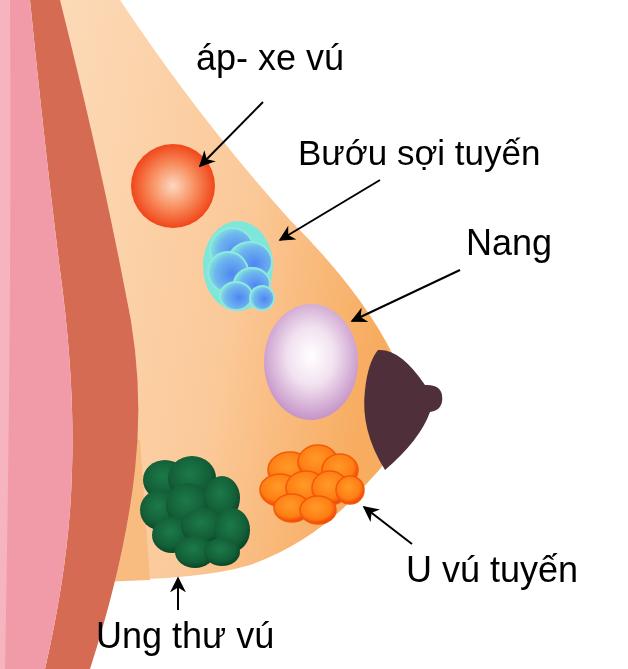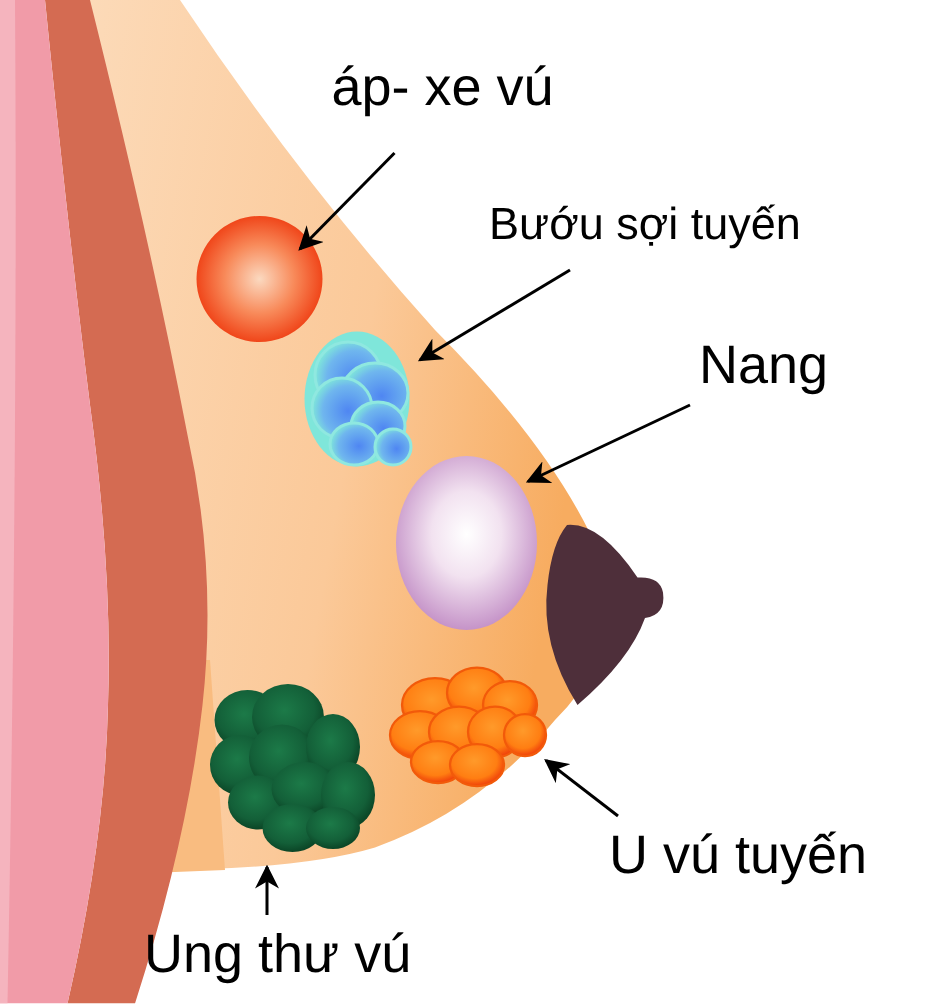--- a/index.html
+++ b/index.html
@@ -97,17 +97,17 @@
     <ellipse cx="222" cy="552" rx="18" ry="14" fill="url(#greenLobe)"></ellipse>
   </g>
 
   <line x1="263" y1="102" x2="200" y2="166" stroke="#000" stroke-width="2" marker-end="url(#arrowhead)"></line>
   <line x1="380" y1="180" x2="280" y2="240" stroke="#000" stroke-width="2" marker-end="url(#arrowhead)"></line>
   <line x1="460" y1="270" x2="352" y2="321" stroke="#000" stroke-width="2" marker-end="url(#arrowhead)"></line>
   <line x1="412" y1="544" x2="364" y2="507" stroke="#000" stroke-width="2" marker-end="url(#arrowhead)"></line>
   <line x1="178" y1="610" x2="178" y2="578" stroke="#000" stroke-width="2" marker-end="url(#arrowhead)"></line>
 </svg>
 
-<div class="label" style="left:196px; top:40px;margin-left:25px;">áp- xe vú</div>
-<div class="label" style="left:326px; top:135px; font-size:30px;text-align:right;">Bướu sợi tuyến</div>
+<div class="label" style="left:196px; top:40px;">áp- xe vú</div>
+<div class="label" style="left:298px; top:135px; font-size:35px;text-align:right;">Bướu sợi tuyến</div>
 <div class="label" style="left:466px; top:225px;">Nang</div>
 <div class="label" style="left:406px; top:552px;">U vú tuyến</div>
 <div class="label" style="left:96px; top:618px;">Ung thư vú</div>
 
 </body></html>

